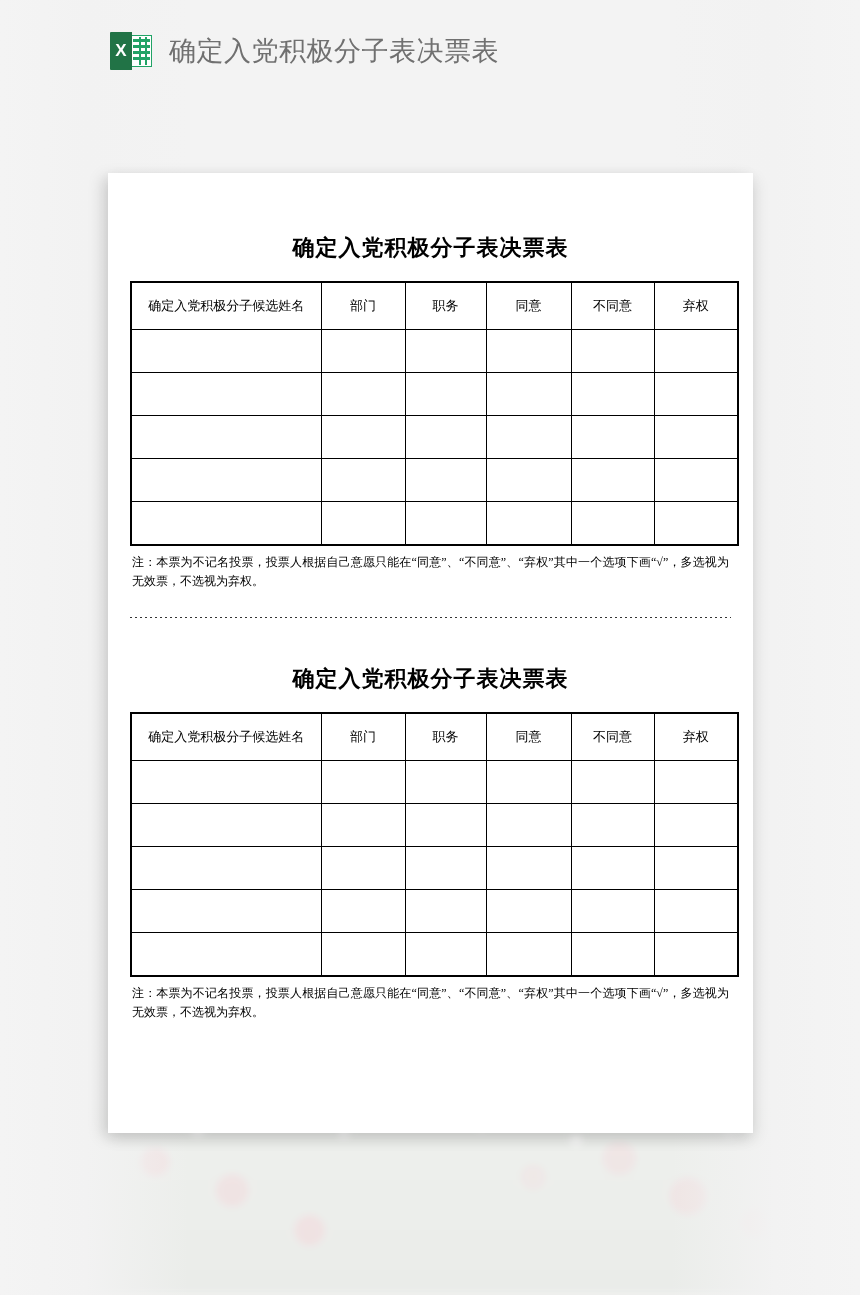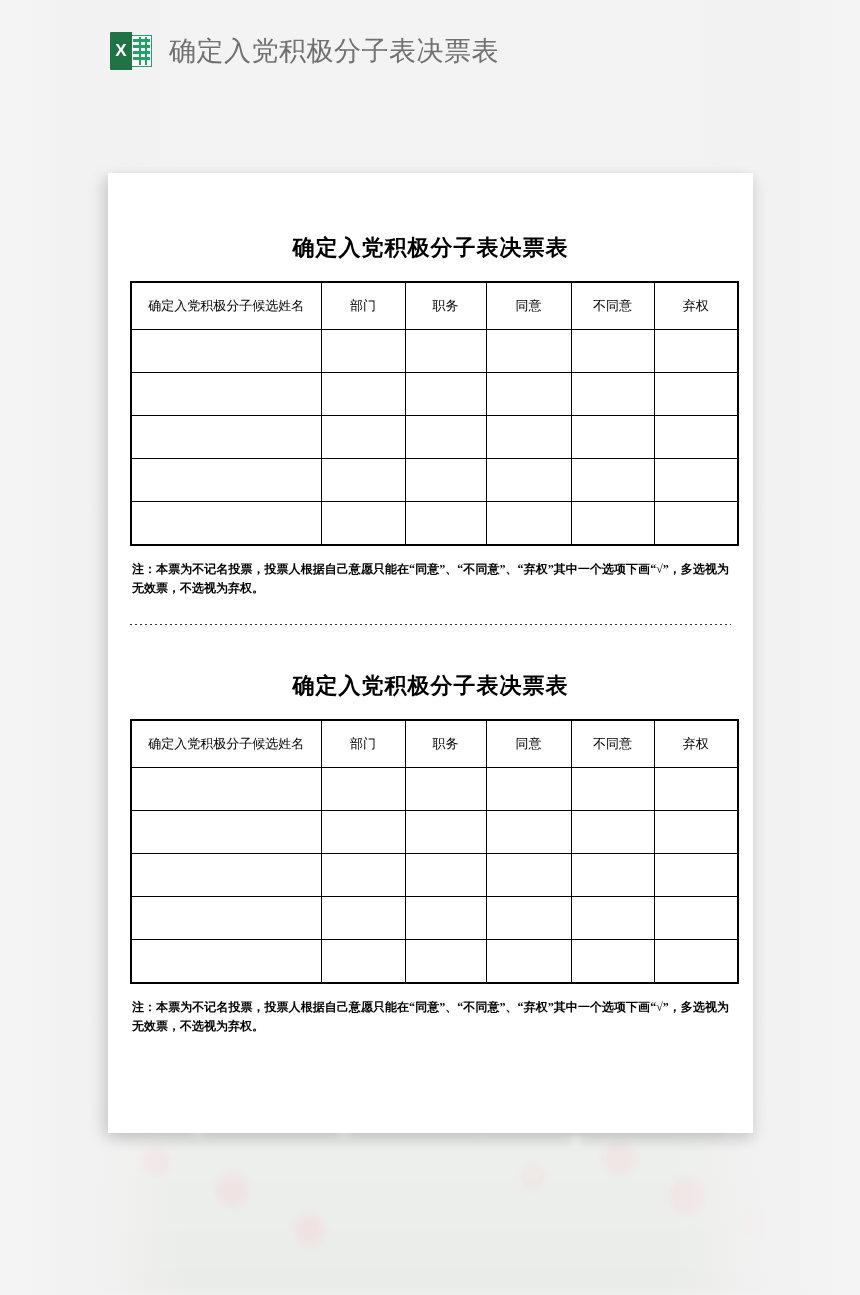--- a/index.html
+++ b/index.html
@@ -148,21 +148,21 @@
     font-weight: bold;
     font-size: 22px;
     color: #000;
     letter-spacing: 1px;
     margin: 0 0 20px 0;
     line-height: 1.2;
   }
 
   table.vote-table {
     width: 607px;
-    margin: 14px auto;
+    margin: 0 auto;
     border-collapse: collapse;
     table-layout: fixed;
     border: 2.2px solid #000;
   }
   table.vote-table td {
     border: 1px solid #000;
     height: 42px;
     text-align: center;
     vertical-align: middle;
     font-family: "Liberation Serif", serif;
@@ -177,21 +177,21 @@
   table.vote-table col.c-yes   { width: 85px; }
   table.vote-table col.c-no    { width: 83px; }
   table.vote-table col.c-absta { width: 84px; }
 
   .note {
     margin: 7px 0 0 0;
     font-family: "Liberation Serif", serif;
     font-size: 12px;
     line-height: 1.55;
     color: #000;
-    font-weight: bold;
+    font-weight: normal;
     text-align: justify;
     padding: 0 2px;
   }
 
   .divider {
     margin: 26px 0 0 0;
     height: 1px;
     background-image: repeating-linear-gradient(to right,
         #333 0px, #333 2px, rgba(0,0,0,0) 2px, rgba(0,0,0,0) 5px);
   }

